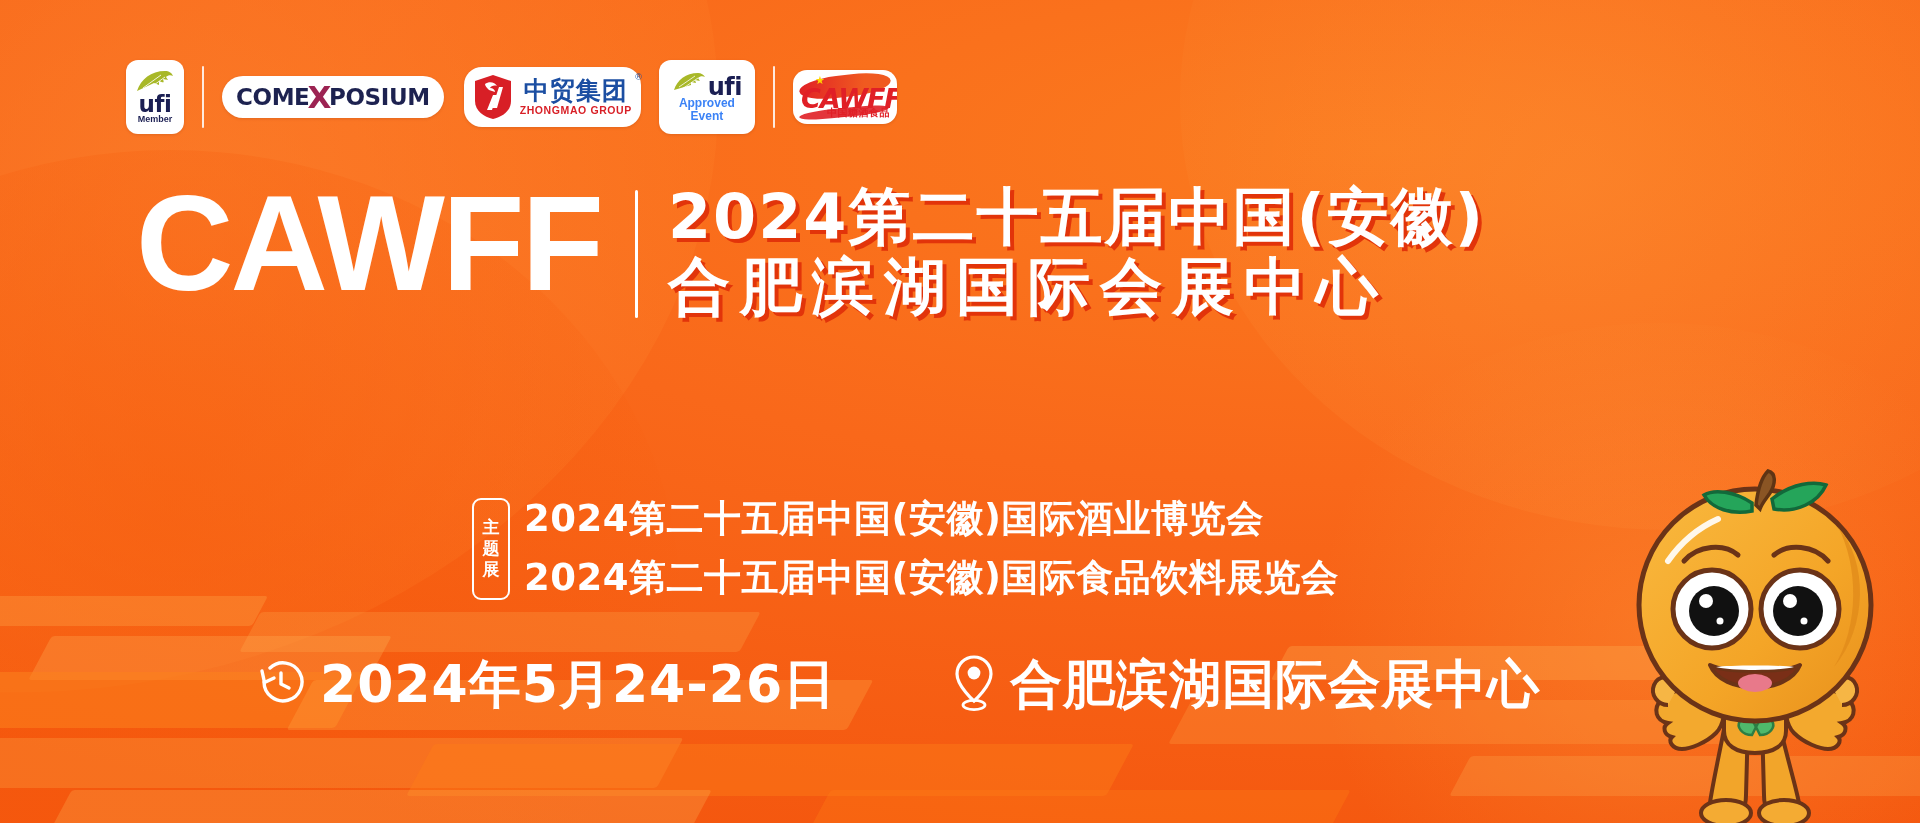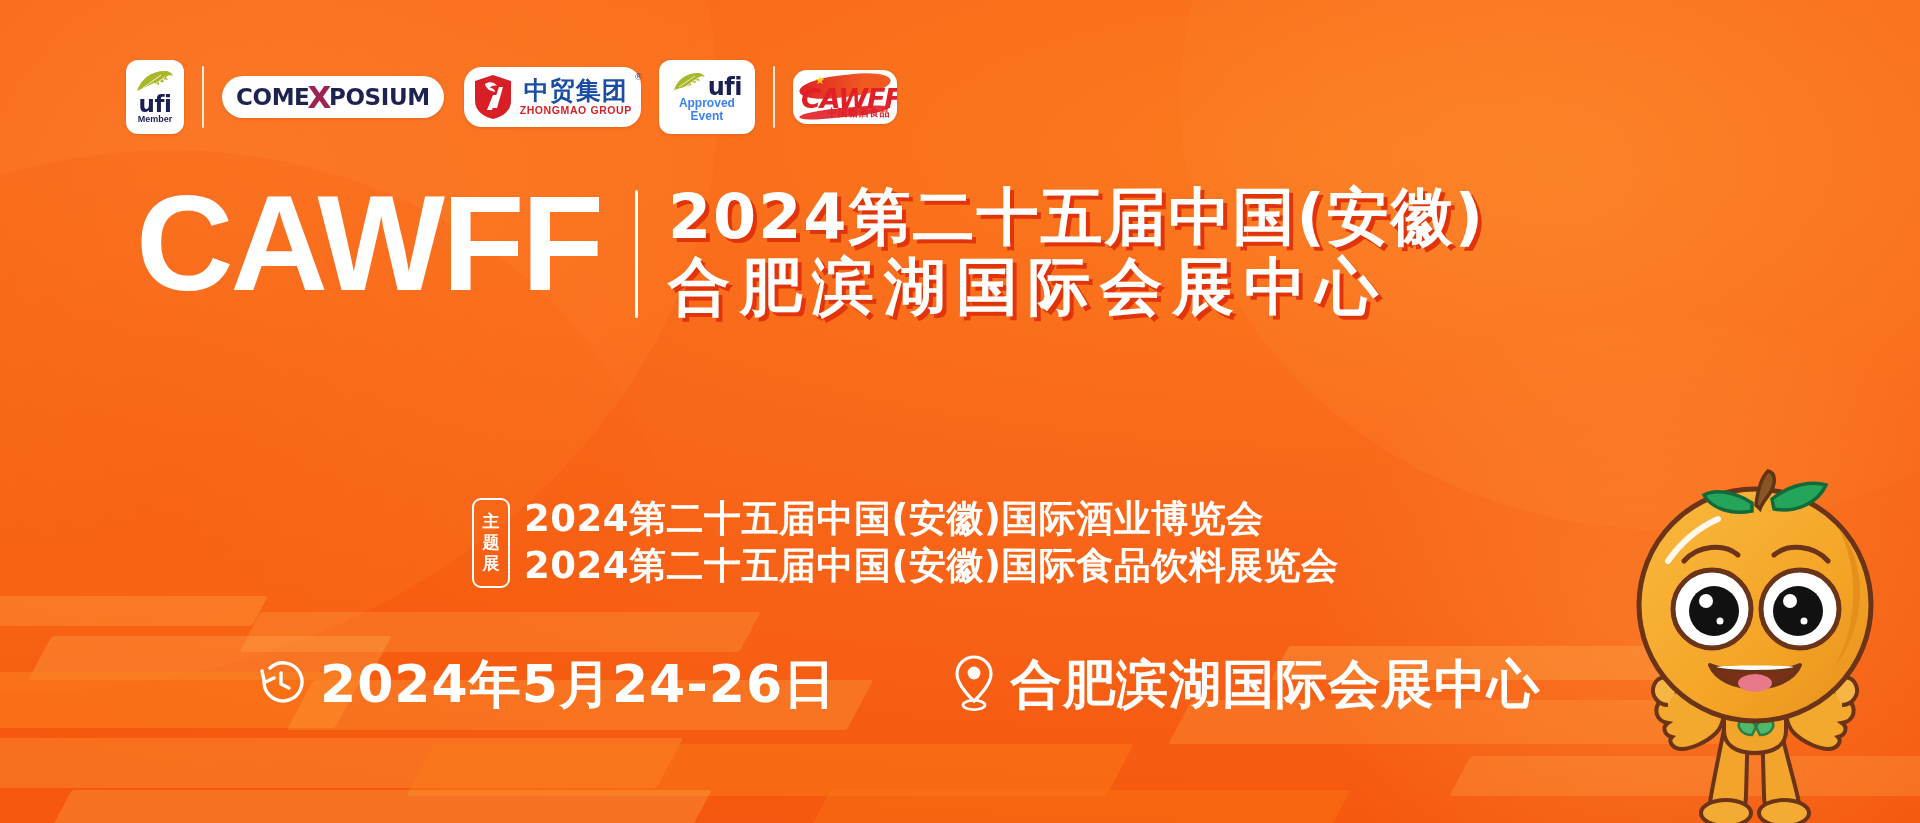--- a/index.html
+++ b/index.html
@@ -81,21 +81,21 @@
 
   .hero-en{position:absolute;left:136px;top:396px;font-size:51px;font-weight:700;color:#fff;
     letter-spacing:.3px;white-space:nowrap;font-family:"Liberation Sans",sans-serif;}
   .hero-en sup{font-size:.5em;vertical-align:super;}
 
   
   .theme{position:absolute;left:472px;top:498px;display:flex;align-items:stretch;gap:14px;}
   .theme-tag{width:38px;border:2.5px solid #fff;border-radius:9px;display:flex;flex-direction:column;
     align-items:center;justify-content:center;gap:2px;padding:6px 0;}
   .theme-tag span{font-size:17px;color:#fff;font-weight:600;line-height:1.12;font-family:"DejaVu Sans",sans-serif;}
-  .theme-lines{display:flex;flex-direction:column;justify-content:center;gap:4px;}
+  .theme-lines{display:flex;flex-direction:column;justify-content:center;gap:16px;}
   .theme-line{font-size:37px;color:#fff;font-weight:600;line-height:1.16;letter-spacing:.5px;
     font-family:"DejaVu Sans",sans-serif;}
 
   
   .meta{position:absolute;left:258px;top:650px;display:flex;align-items:center;gap:118px;}
   .meta-item{display:flex;align-items:center;gap:16px;}
   .meta-txt{font-size:52px;color:#fff;font-weight:700;letter-spacing:1px;white-space:nowrap;
     font-family:"DejaVu Sans",sans-serif;}
 
   

